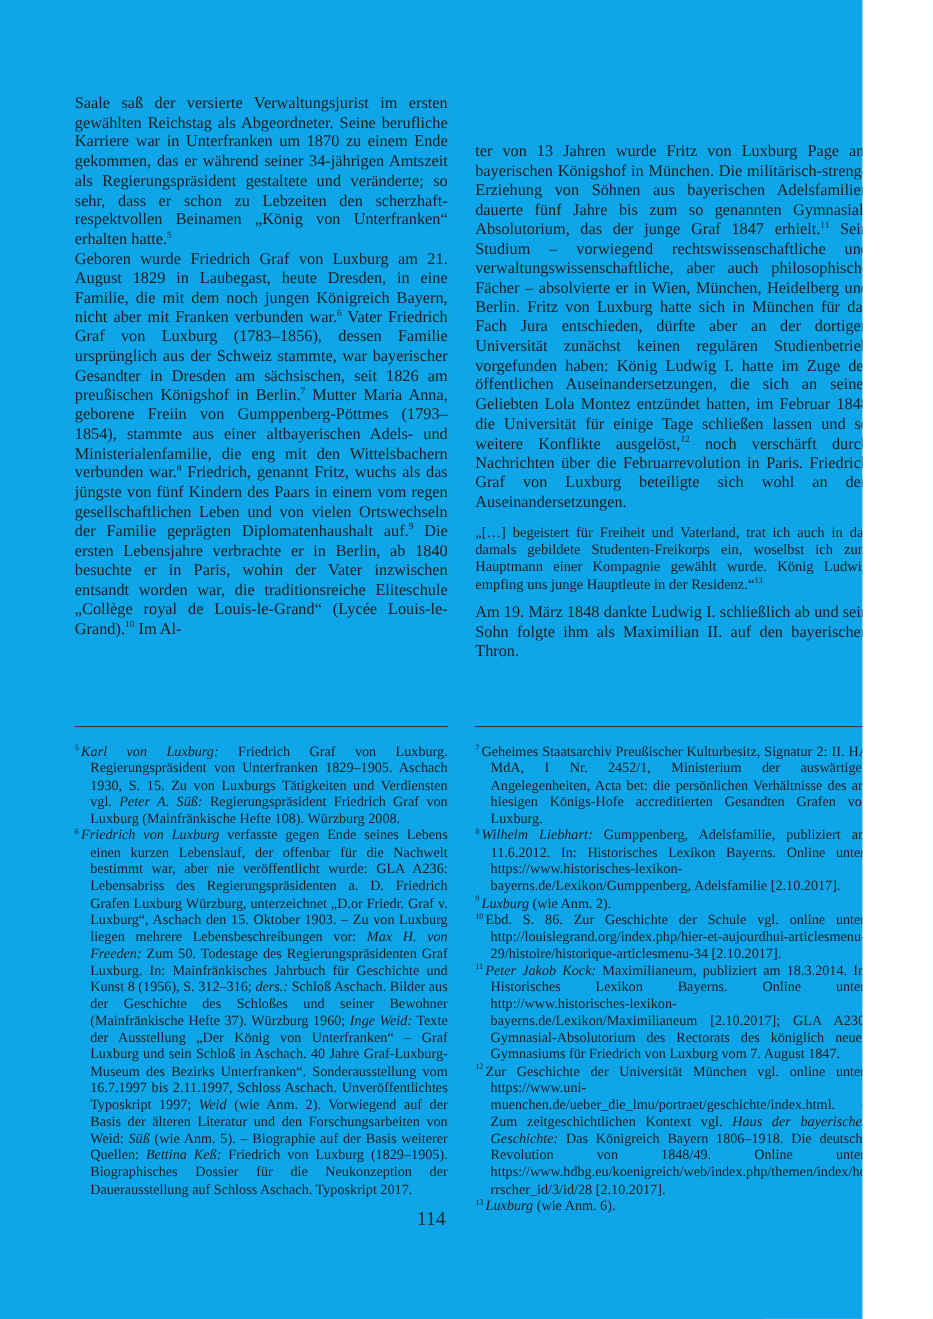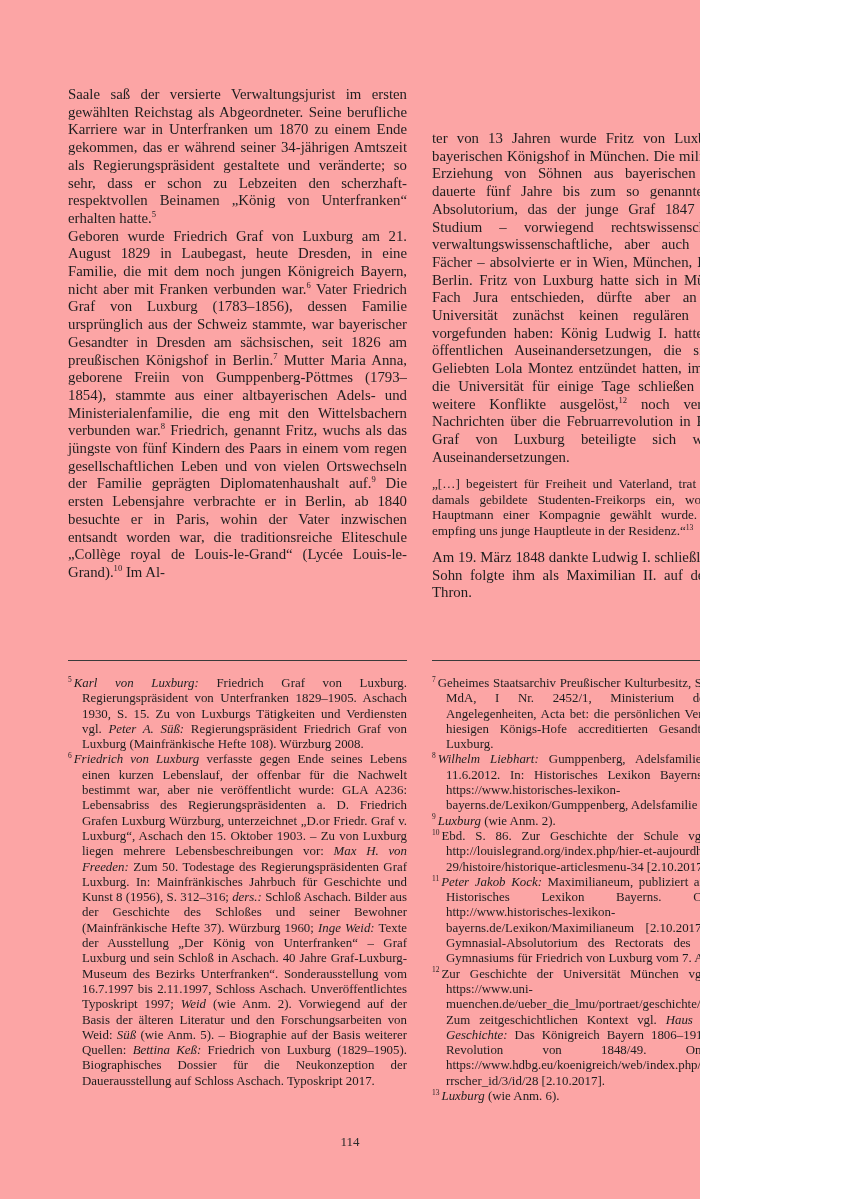--- a/index.html
+++ b/index.html
@@ -2,23 +2,23 @@
 <html lang="de"><head>
 <meta charset="utf-8">
 <style>
   html, body {
     margin: 0;
     padding: 0;
     background: #ffffff;
   }
   .page {
     position: relative;
-    width: 700px;
+    width: 784px;
     height: 1199px;
-    background: #fca5a5;
+    background: #0ea5e9;
     overflow: hidden;
     font-family: "Liberation Serif", "DejaVu Serif", serif;
     color: #1e1e1e;
   }
   .body-col {
     position: absolute;
     top: 86px;
     font-size: 14.8px;
     line-height: 17.7px;
     text-align: justify;
@@ -62,23 +62,22 @@
     padding-left: 14px;
     text-indent: -14px;
   }
   .fn sup { margin-right: 2px; }
   .page-number {
     position: absolute;
     top: 1098px;
     left: 0;
     width: 100%;
     text-align: center;
-    font-size: 13px;
+    font-size: 18px;
     color: #2a2a2a;
-    margin-top: 36px;
   }
 </style>
 </head>
 <body>
 
 <div class="page">
 
   <div class="body-col col-left">
     <p class="para">Saale saß der versierte Verwaltungsjurist im ersten gewählten Reichstag als Abgeordneter. Seine berufliche Karriere war in Unterfranken um 1870 zu einem Ende gekommen, das er während seiner 34-jährigen Amtszeit als Regierungspräsident gestaltete und veränderte; so sehr, dass er schon zu Lebzeiten den scherzhaft-respektvollen Beinamen „König von Unterfranken“ erhalten hatte.<sup>5</sup></p>
     <p class="para">Geboren wurde Friedrich Graf von Luxburg am 21. August 1829 in Laubegast, heute Dresden, in eine Familie, die mit dem noch jungen Königreich Bayern, nicht aber mit Franken verbunden war.<sup>6</sup> Vater Friedrich Graf von Luxburg (1783–1856), dessen Familie ursprünglich aus der Schweiz stammte, war bayerischer Gesandter in Dresden am sächsischen, seit 1826 am preußischen Königshof in Berlin.<sup>7</sup> Mutter Maria Anna, geborene Freiin von Gumppenberg-Pöttmes (1793–1854), stammte aus einer altbayerischen Adels- und Ministerialenfamilie, die eng mit den Wittelsbachern verbunden war.<sup>8</sup> Friedrich, genannt Fritz, wuchs als das jüngste von fünf Kindern des Paars in einem vom regen gesellschaftlichen Leben und von vielen Ortswechseln der Familie geprägten Diplomatenhaushalt auf.<sup>9</sup> Die ersten Lebensjahre verbrachte er in Berlin, ab 1840 besuchte er in Paris, wohin der Vater inzwischen entsandt worden war, die traditionsreiche Eliteschule „Collège royal de Louis-le-Grand“ (Lycée Louis-le-Grand).<sup>10</sup> Im Al-</p>

